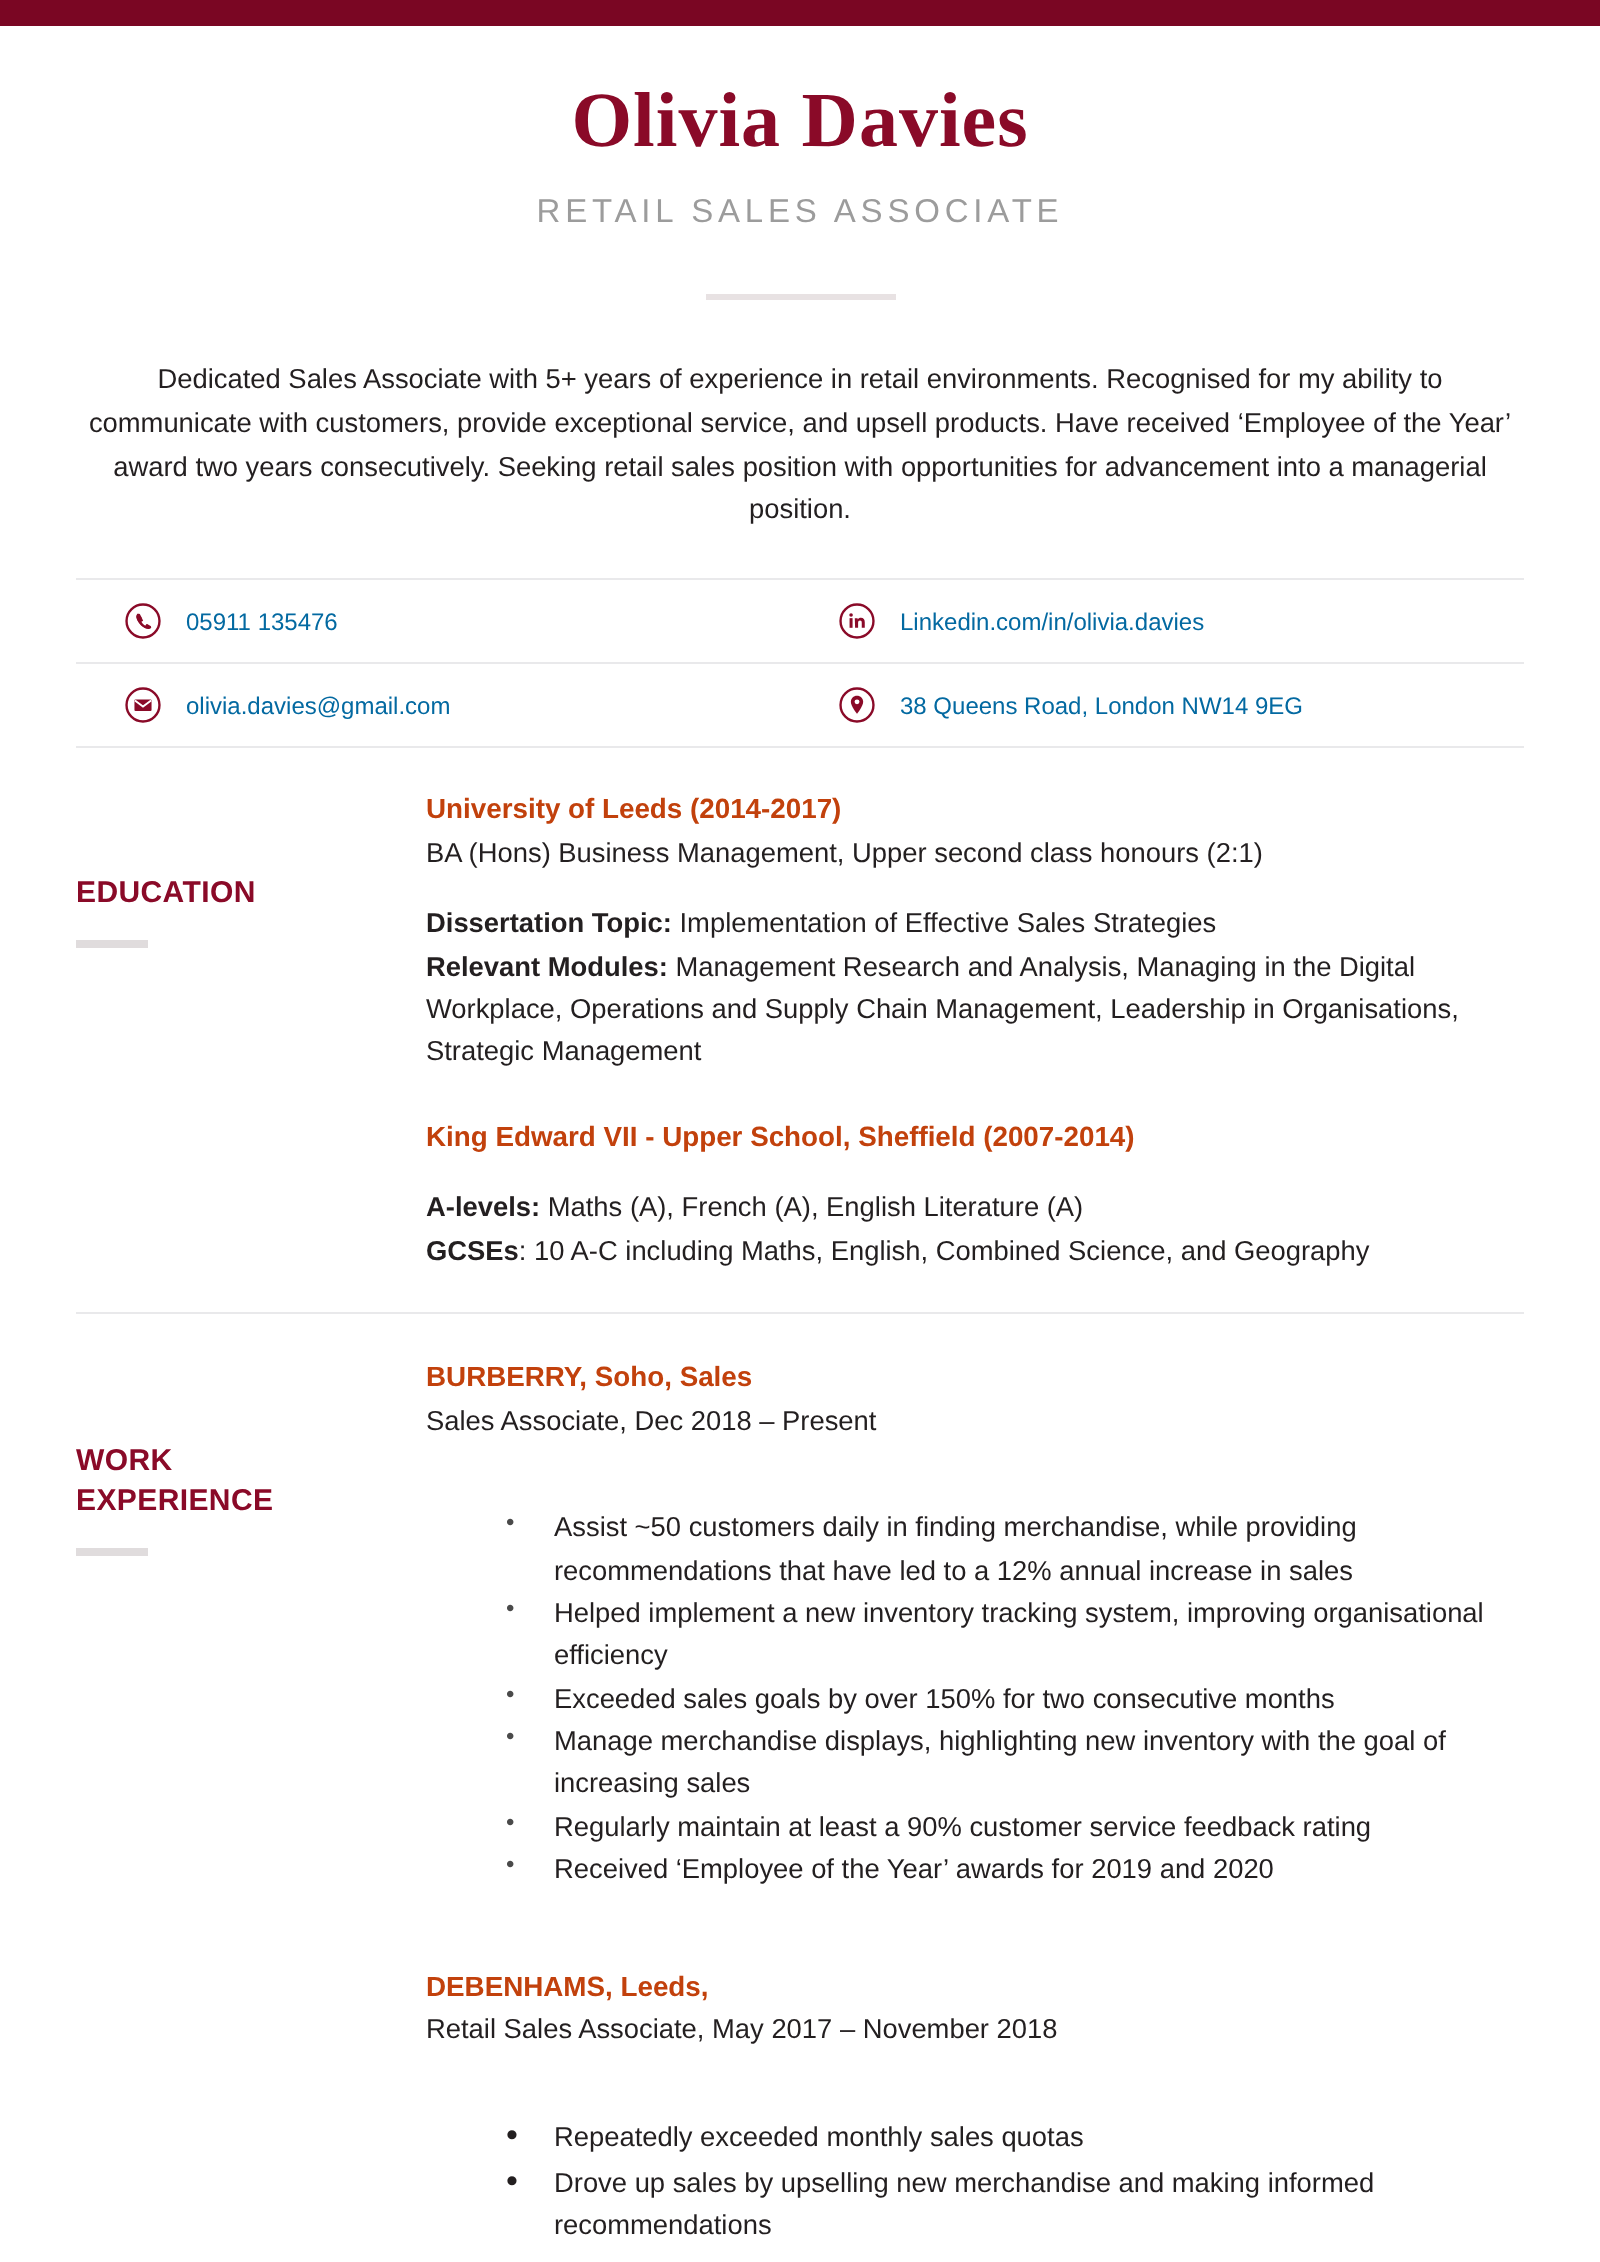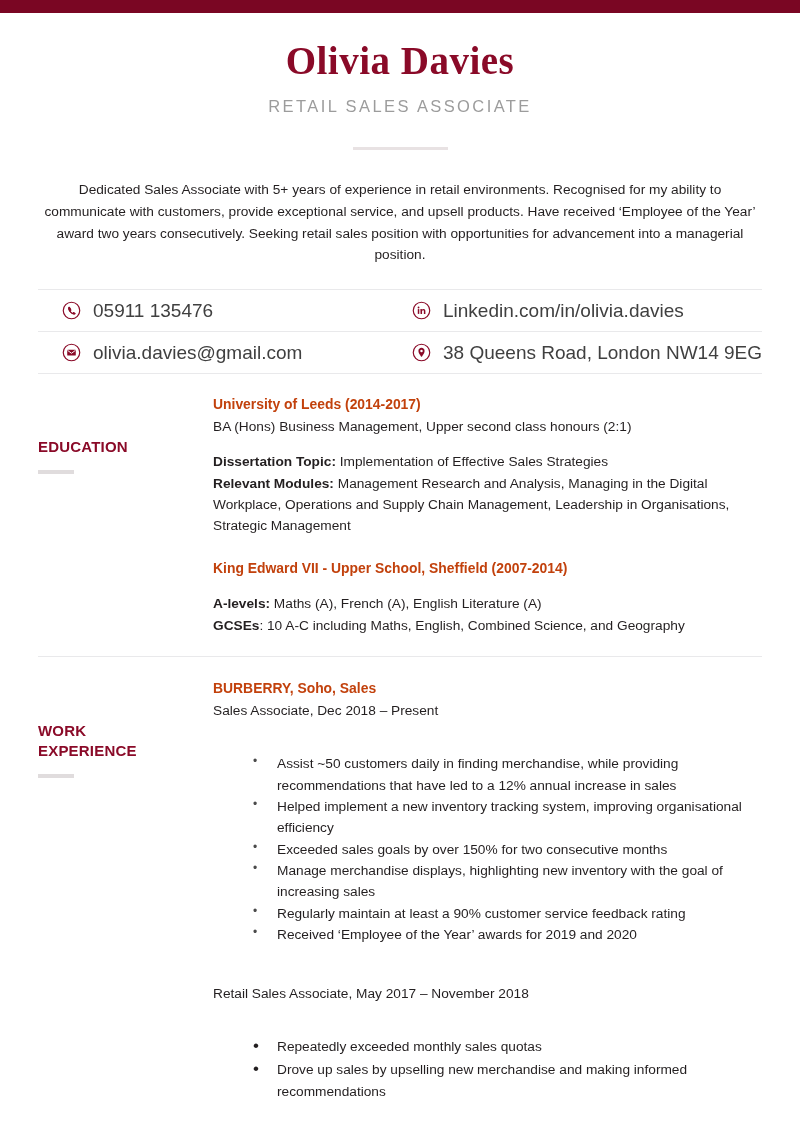--- a/index.html
+++ b/index.html
@@ -84,22 +84,22 @@
   }
   .contact-cell.right { padding-left: 19px; }
   .contact-ico {
     width: 19px;
     height: 19px;
     flex: 0 0 19px;
     margin-right: 12px;
     display: block;
   }
   .contact-text {
-    font-size: 19px;
-    color: #404040;
+    font-size: 12px;
+    color: #0369a1;
     white-space: nowrap;
   }
 
   
   .section {
     display: flex;
     margin: 0 38px;
     padding-top: 19px;
   }
   .section.work { padding-top: 20px; }
@@ -293,20 +293,21 @@
       <li>Helped implement a new inventory tracking system, improving organisational efficiency</li>
       <li>Exceeded sales goals by over 150% for two consecutive months</li>
       <li>Manage merchandise displays, highlighting new inventory with the goal of increasing sales</li>
       <li>Regularly maintain at least a 90% customer service feedback rating</li>
       <li>Received ‘Employee of the Year’ awards for 2019 and 2020</li>
     </ul>
 
     <div class="block-gap-lg"></div>
 
     <div>
+      <div class="entry-title">DEBENHAMS, Leeds,</div>
       <div class="entry-sub">Retail Sales Associate, May 2017 – November 2018</div>
     </div>
 
     <div class="block-gap"></div>
 
     <ul class="bullets strong">
       <li>Repeatedly exceeded monthly sales quotas</li>
       <li>Drove up sales by upselling new merchandise and making informed recommendations</li>
     </ul>
 

